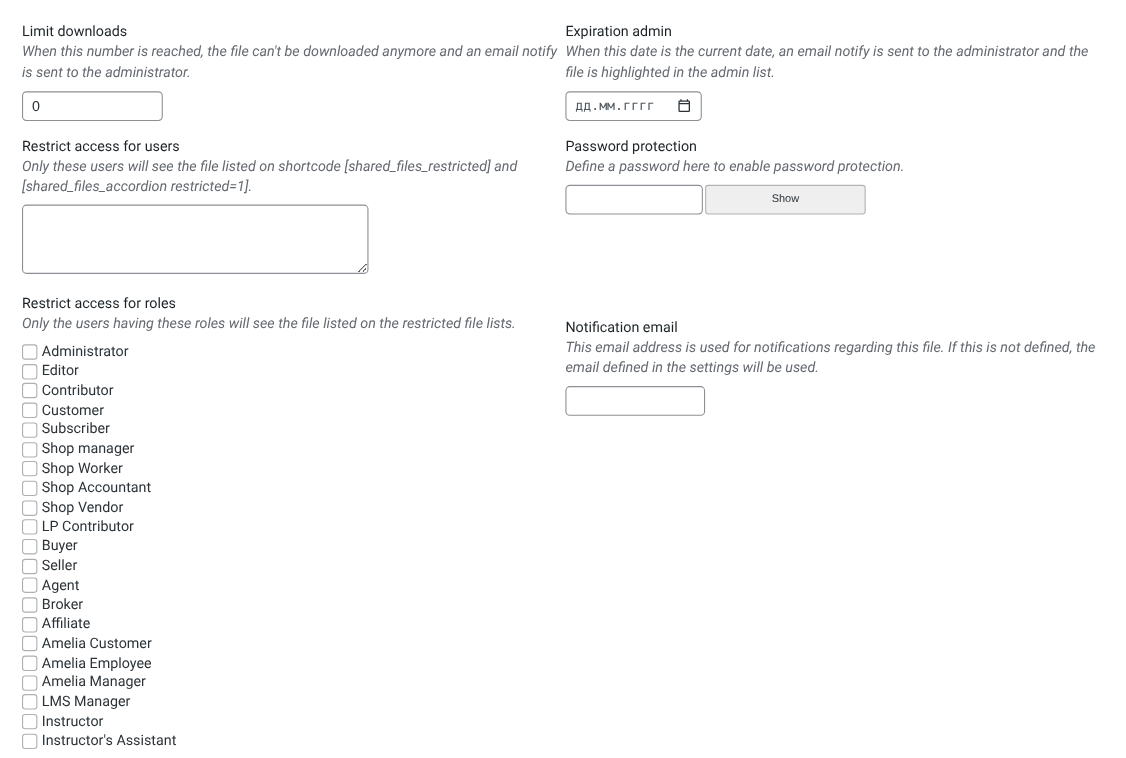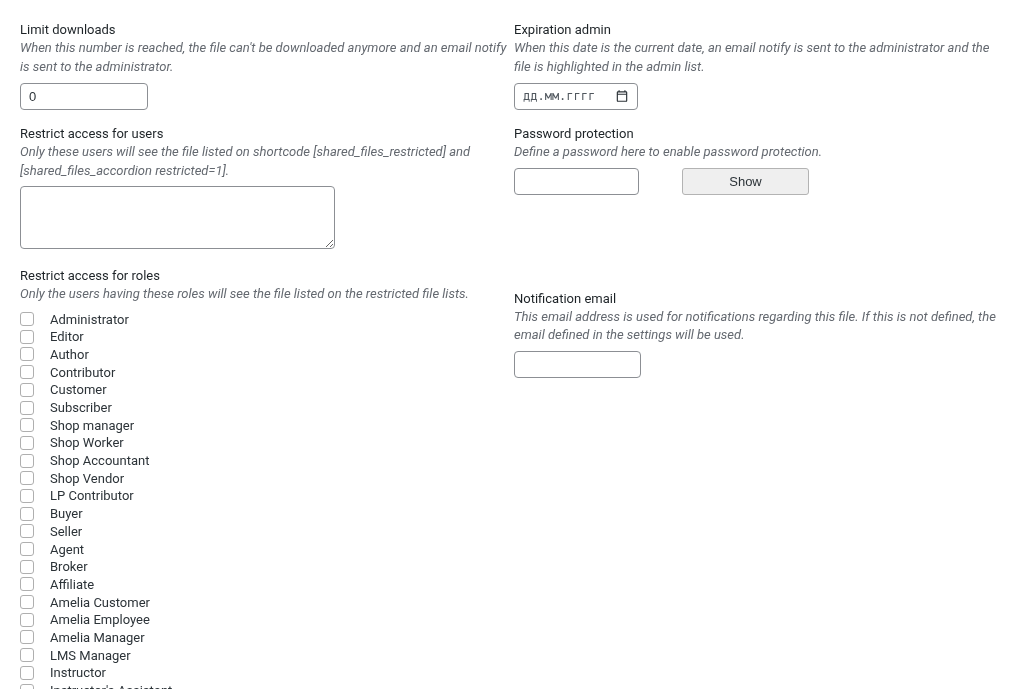--- a/index.html
+++ b/index.html
@@ -82,41 +82,40 @@
     }
     .pw-row {
       display: flex;
       gap: 2px;
     }
     .pw-input {
       width: 125px;
       height: 27px;
     }
     .show-btn {
-      width: 127px;
+      width: 146px;
       height: 27px;
       border: 1px solid #b3b3b3;
       border-radius: 3px;
       background: #efefef;
       color: #2c3338;
-      font-size: 13px;
+      font-size: 10px;
       cursor: pointer;
-      margin-left: 41px;
     }
     .email-input {
       width: 127px;
       height: 27px;
     }
     .roles-list {
       list-style: none;
     }
     .roles-list li {
       display: flex;
       align-items: center;
-      gap: 16px;
+      gap: 4px;
       height: 17.7px;
       font-size: 13px;
       color: #2c3338;
     }
     .chk {
       width: 14px;
       height: 14px;
       border: 1px solid #afafaf;
       border-radius: 3px;
       background: #fff;
@@ -150,24 +149,20 @@
       <span class="field-label">Restrict access for roles</span>
       <div class="field-desc">Only the users having these roles will see the file listed on the restricted file lists.</div>
       <ul class="roles-list" id="roles-list">
           <li>
             <span class="chk"></span>
             <span>Administrator</span>
           </li>
           <li>
             <span class="chk"></span>
             <span>Editor</span>
-          </li>
-          <li>
-            <span class="chk"></span>
-            <span>Author</span>
           </li>
           <li>
             <span class="chk"></span>
             <span>Contributor</span>
           </li>
           <li>
             <span class="chk"></span>
             <span>Customer</span>
           </li>
           <li>

